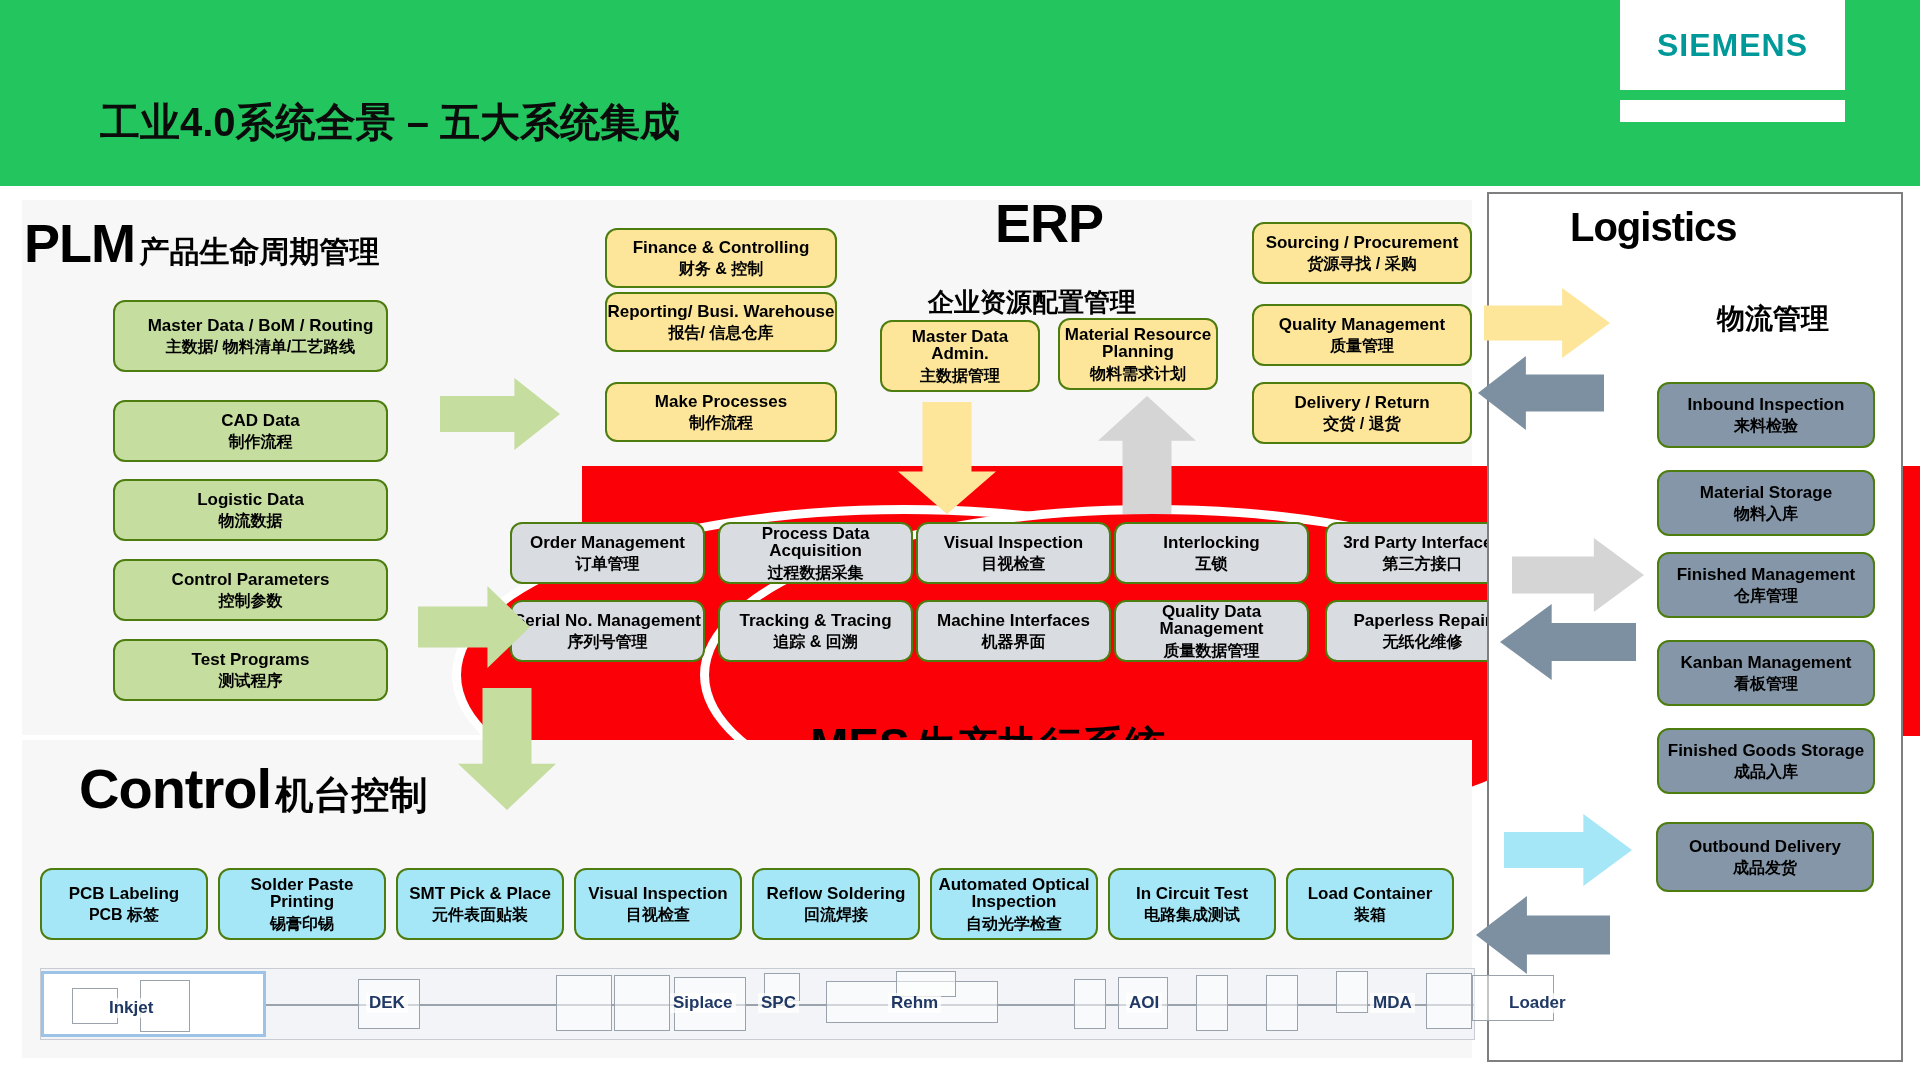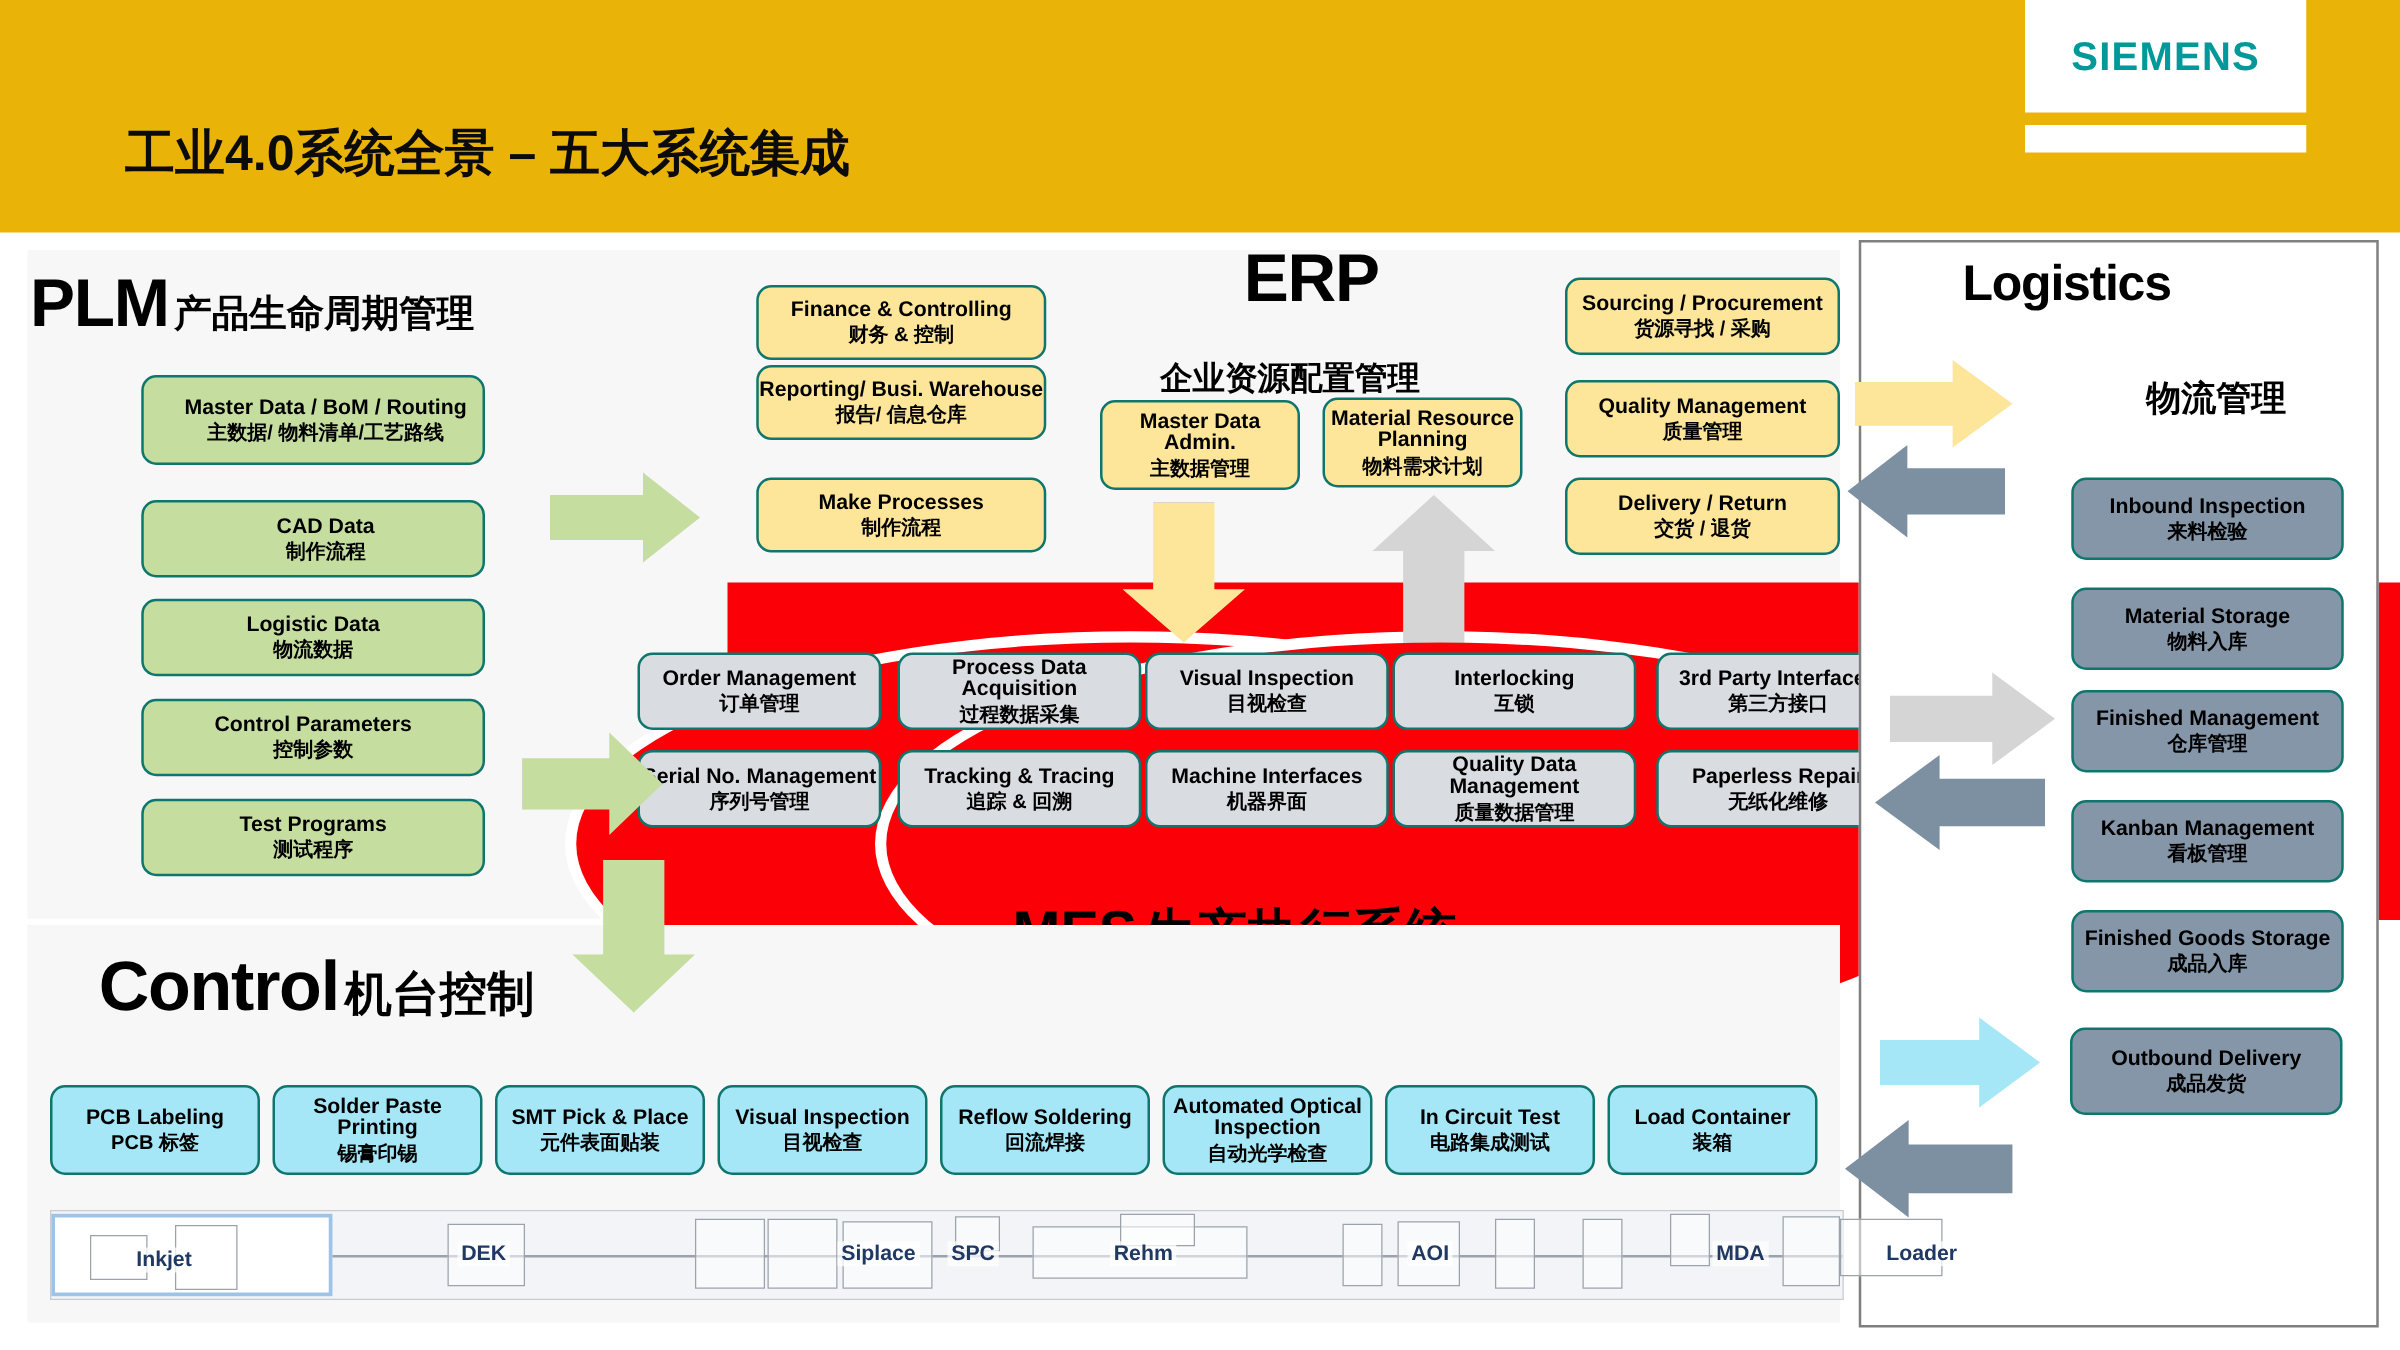--- a/index.html
+++ b/index.html
@@ -6,21 +6,21 @@
   body{
     width:1920px;height:1080px;
     background:#ffffff;
     font-family:"Liberation Sans","DejaVu Sans",sans-serif;
     overflow:hidden;
     position:relative;
   }
   
   #header{
     position:absolute;left:0;top:0;width:1920px;height:186px;
-    background:#eab308;
+    background:#22c55e;
   }
   #logo-box{
     position:absolute;left:1620px;top:0;width:225px;height:90px;
     background:#ffffff;
   }
   #logo-text{
     position:absolute;left:0;top:0;width:225px;height:90px;
     display:flex;align-items:center;justify-content:center;
     color:#009999;font-weight:bold;font-size:32px;letter-spacing:1px;
     font-family:"Liberation Sans",sans-serif;
@@ -42,21 +42,21 @@
 
   
   .sec-head{position:absolute;white-space:nowrap;color:#000;font-weight:bold;}
   .sec-head .en{font-size:54px;font-weight:bold;letter-spacing:-1px;}
   .sec-head .zh{font-size:30px;font-weight:bold;}
   .sec-sub{position:absolute;white-space:nowrap;font-size:26px;font-weight:bold;color:#000;}
 
   
   .rbox{
     position:absolute;
-    border:2px solid #0f766e;
+    border:2px solid #4d7c0f;
     border-radius:12px;
     box-sizing:border-box;
     display:flex;flex-direction:column;
     align-items:center;justify-content:center;
     text-align:center;
     color:#000;font-weight:bold;
     line-height:1.02;
     overflow:visible;
   }
   .rbox .en{font-size:17px;font-weight:bold;}

